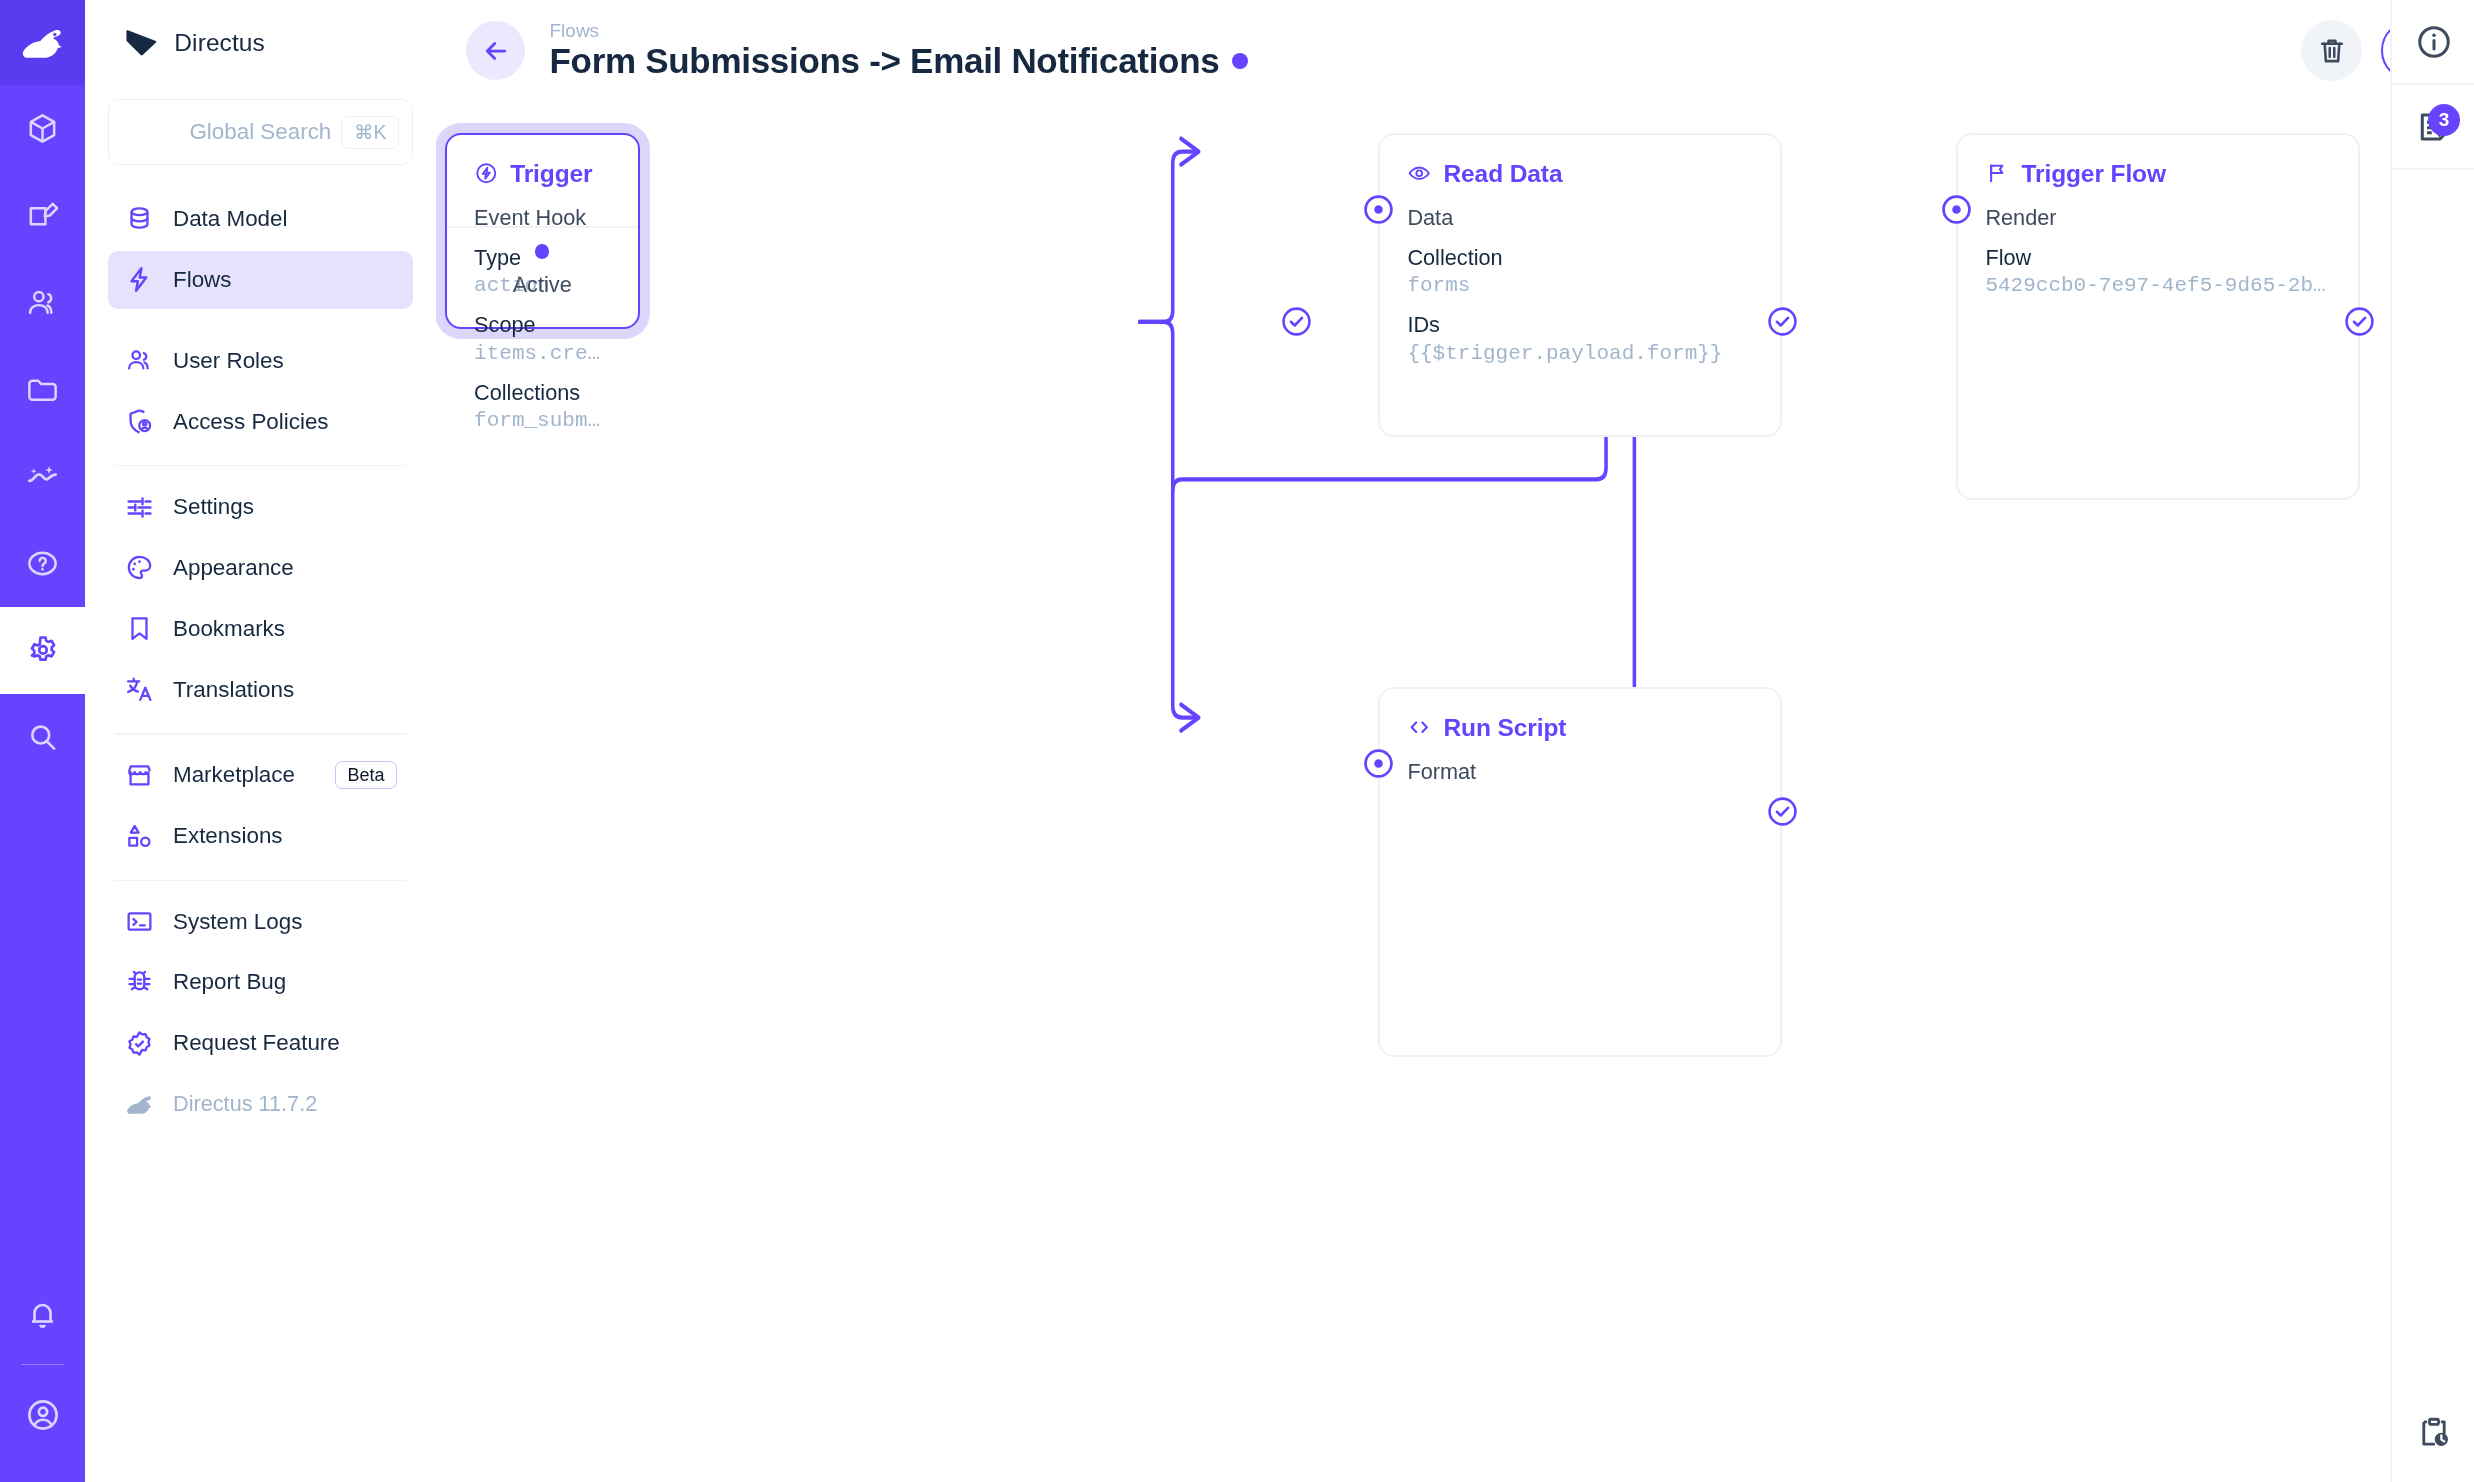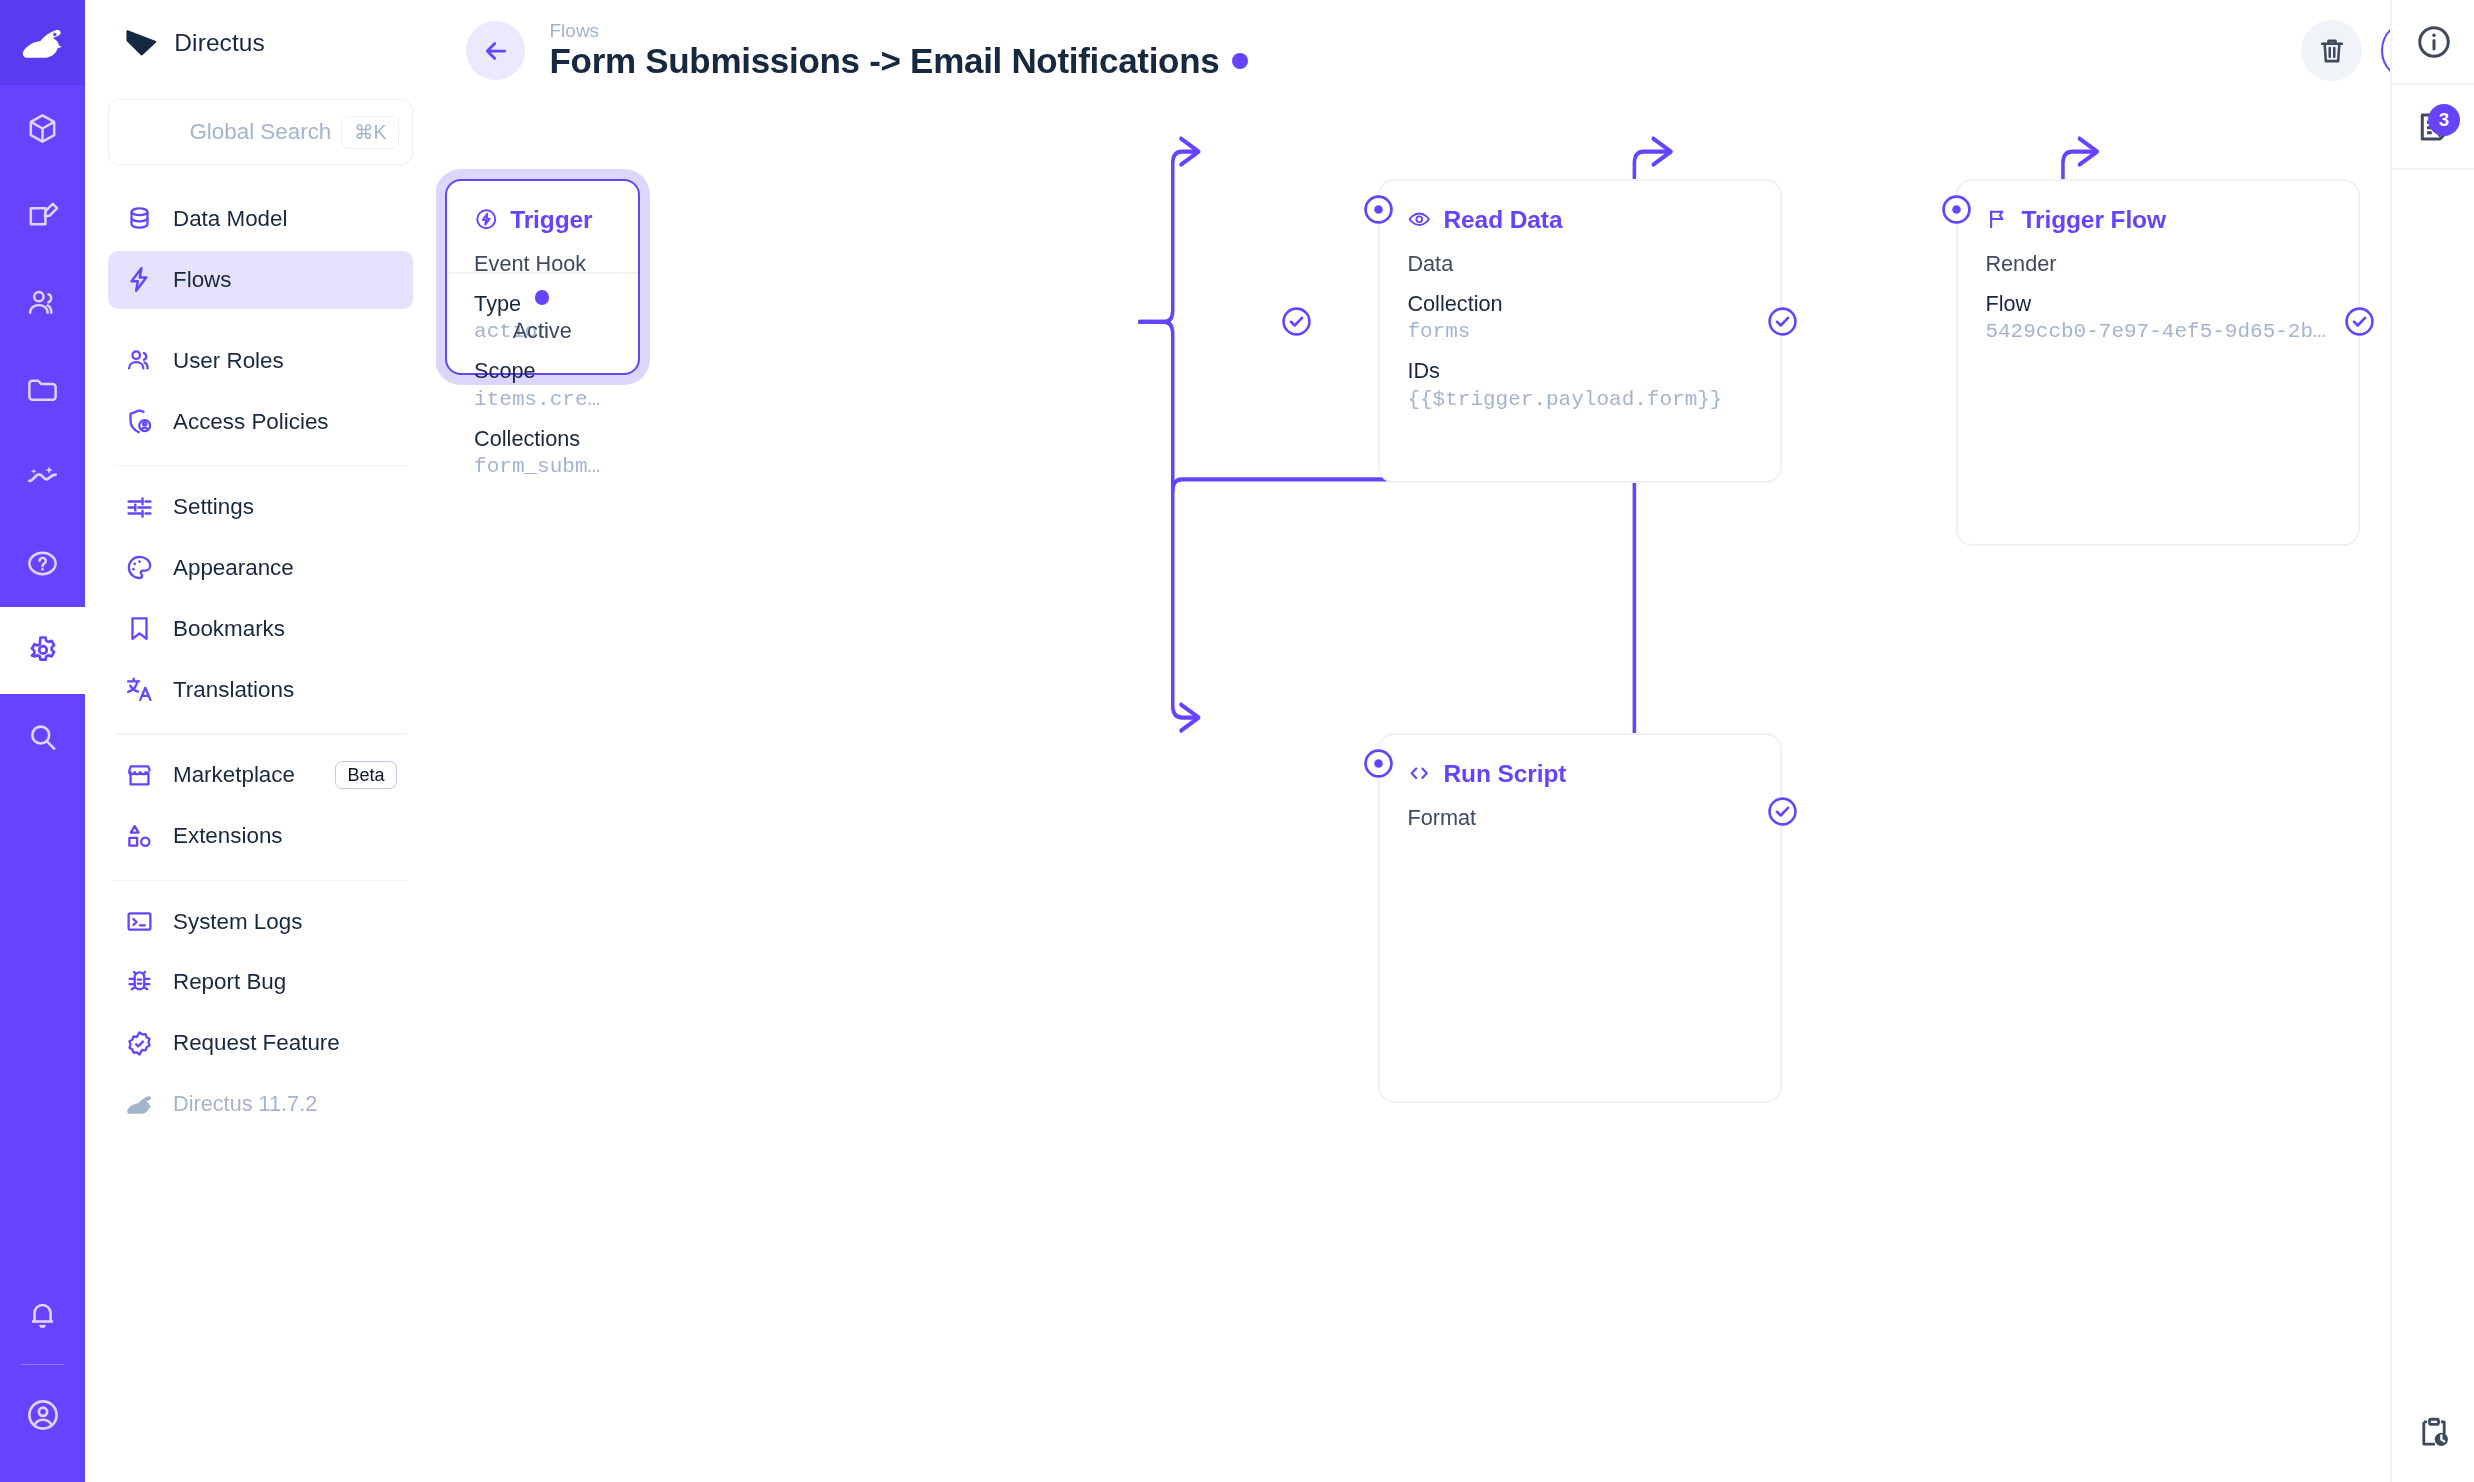--- a/index.html
+++ b/index.html
@@ -96,21 +96,21 @@
   
   .canvas {
     position: absolute; left: 0; top: 101px; right: 85px; bottom: 0;
     background: #ffffff; overflow: hidden;
   }
   .edges { position: absolute; left: 0; top: 0; width: 100%; height: 100%; pointer-events: none; }
 
   
   .node {
     position: absolute; background: #ffffff; border: 2.2px solid #eef2f7;
-    border-radius: 16px; padding: 24.5px 27.4px; margin-top: 46px;
+    border-radius: 16px; padding: 24.5px 27.4px;
   }
   .node.selected {
     border: 2.9px solid #6644ff;
     box-shadow: 0 0 0 10px #ddd6fb;
   }
   .node-head { display: flex; align-items: center; gap: 11.6px; margin-bottom: 17.3px; }
   .node-title { font-size: 24.5px; font-weight: 700; color: #6644ff; letter-spacing: -0.1px; }
   .node-sub { font-size: 21.7px; color: #3e4b5e; margin-bottom: 13px; line-height: 1.2; }
   .fld-label { font-size: 21.7px; font-weight: 400; color: #172940; margin-top: 11.6px; line-height: 1.25; }
   .fld-value {

